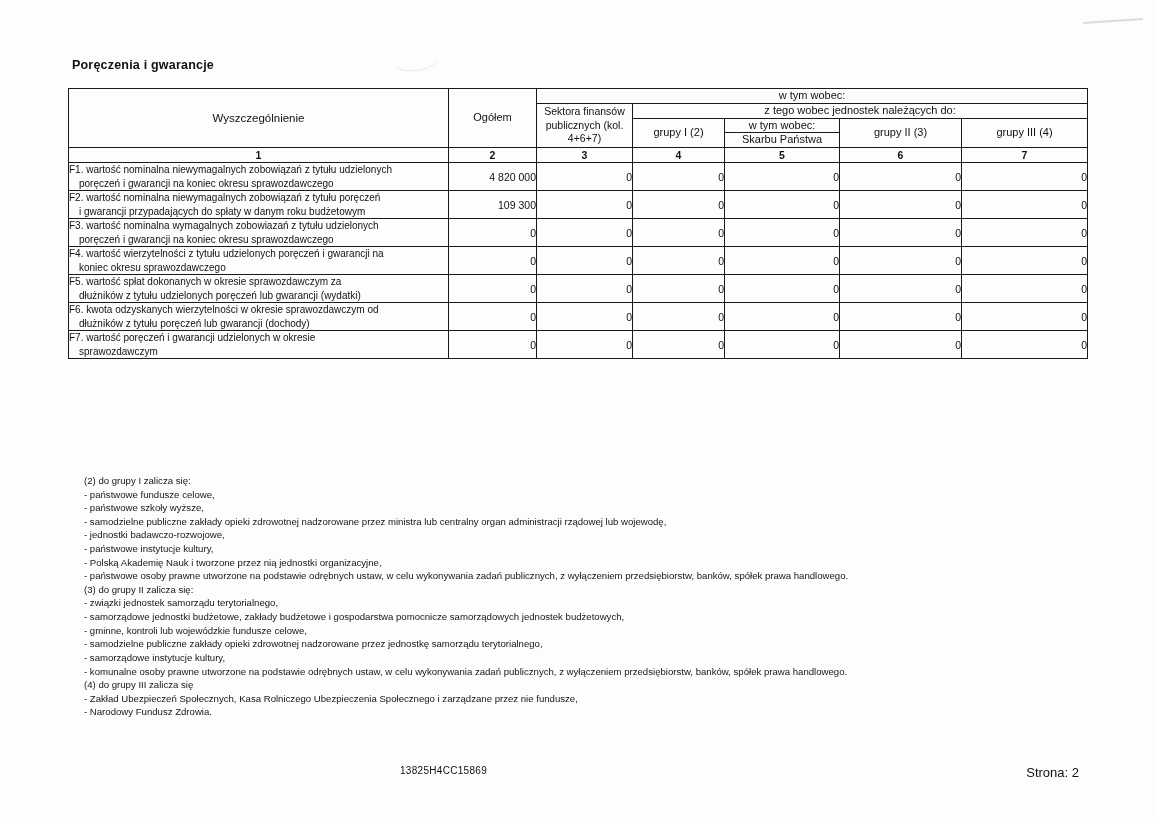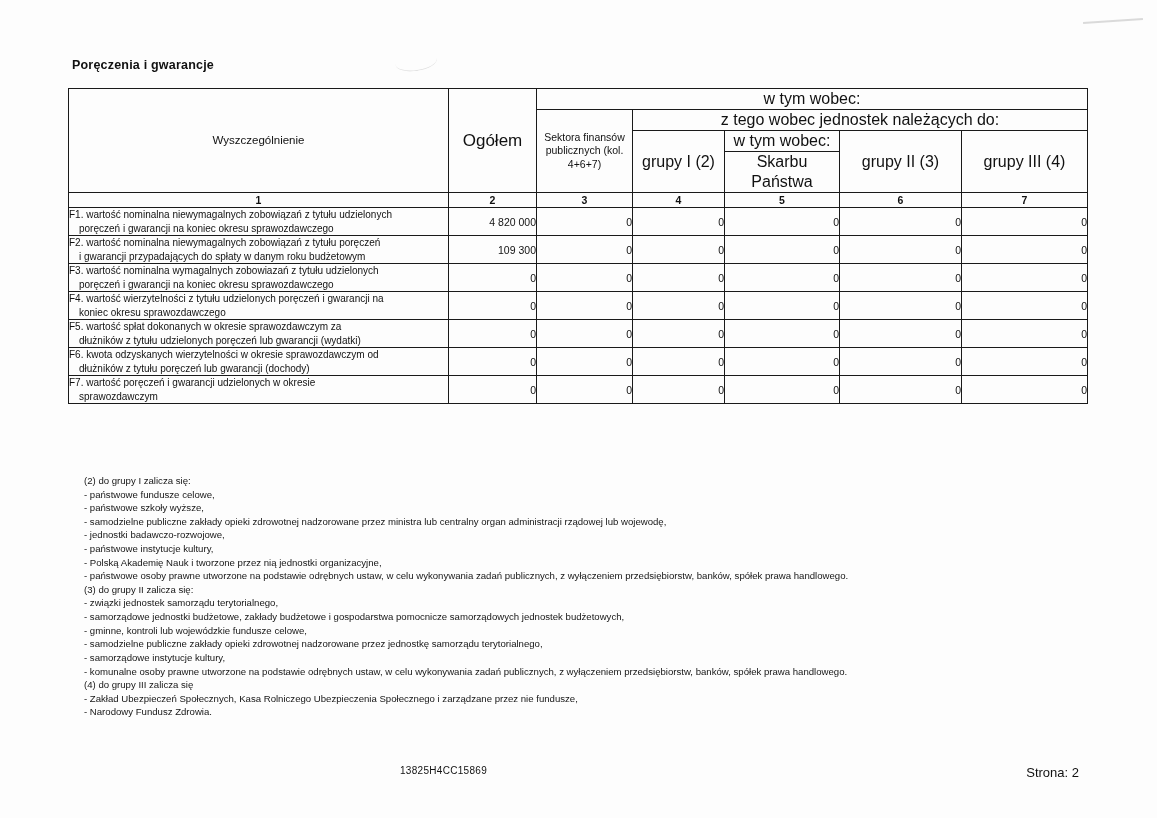--- a/index.html
+++ b/index.html
@@ -40,32 +40,32 @@
     font-size: 10.5px;
   }
   table.main th, table.main td {
     border: 1px solid #1a1a1a;
     padding: 0;
     vertical-align: middle;
   }
   .hd {
     text-align: center;
     font-weight: normal;
-    font-size: 16px;
+    font-size: 11px;
     padding: 3px 4px;
     line-height: 1.25;
   }
   .hd-wyszcz {
     text-align: center;
     font-size: 11.5px;
     margin-top: 12px;
   }
   .hd-ogolem {
     text-align: center;
-    font-size: 17px;
+    font-size: 11px;
   }
   .hd-sektor {
     text-align: center;
     font-size: 10.5px;
     line-height: 1.3;
   }
   .numrow td {
     text-align: center;
     font-size: 10.5px;
     font-weight: bold;

